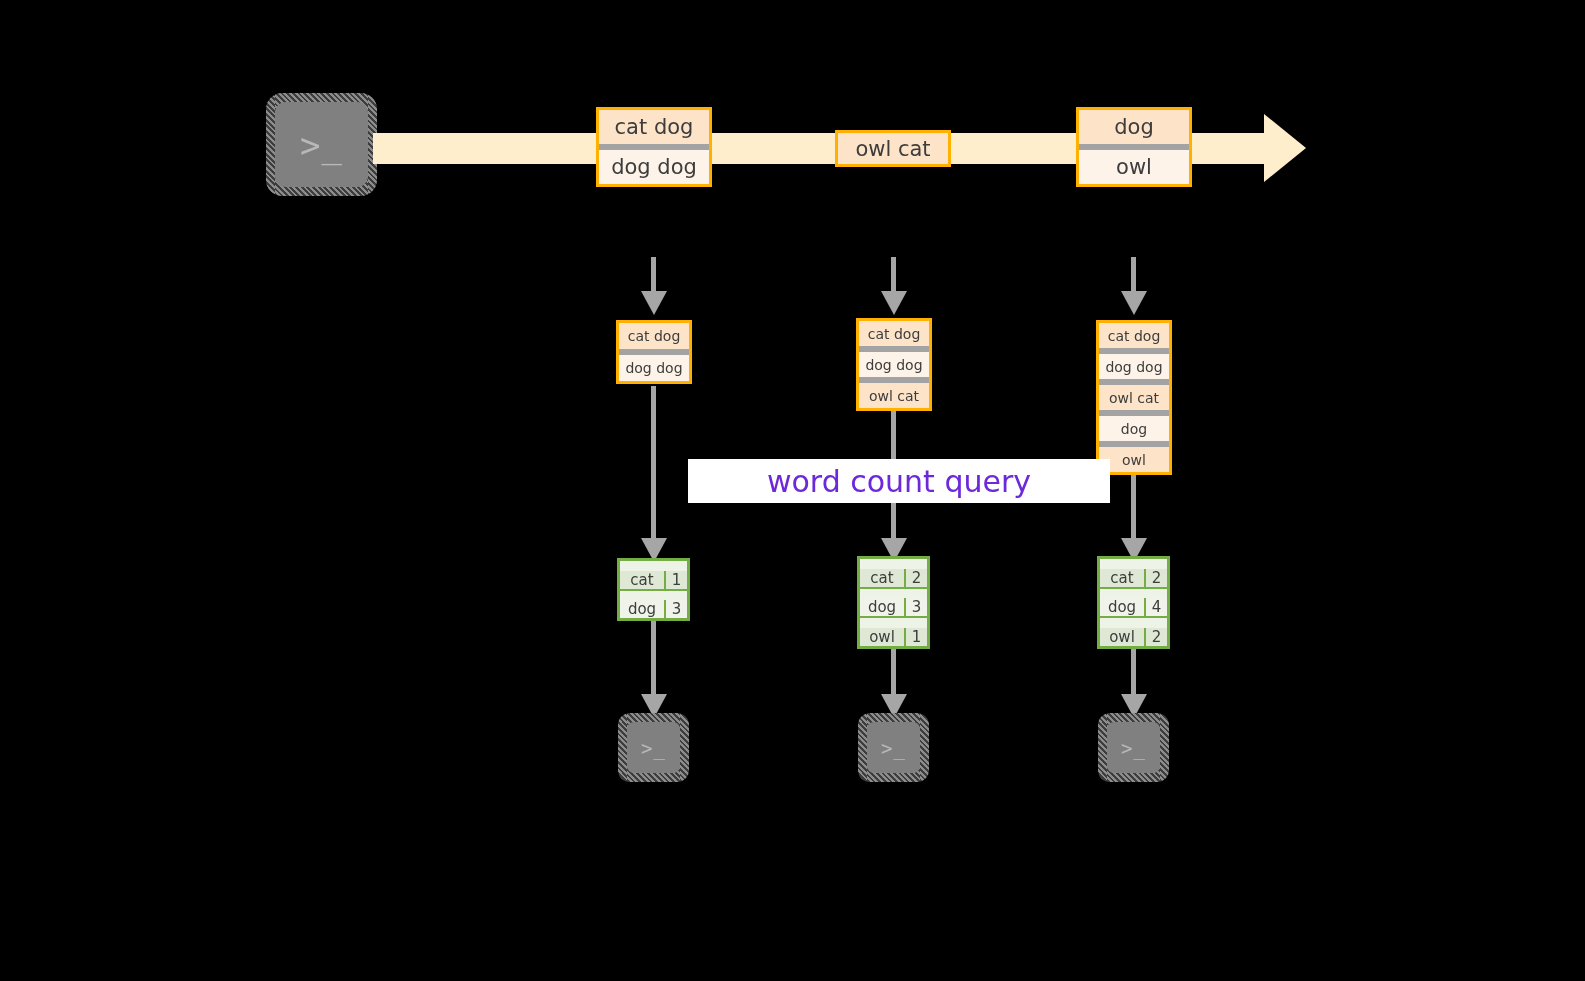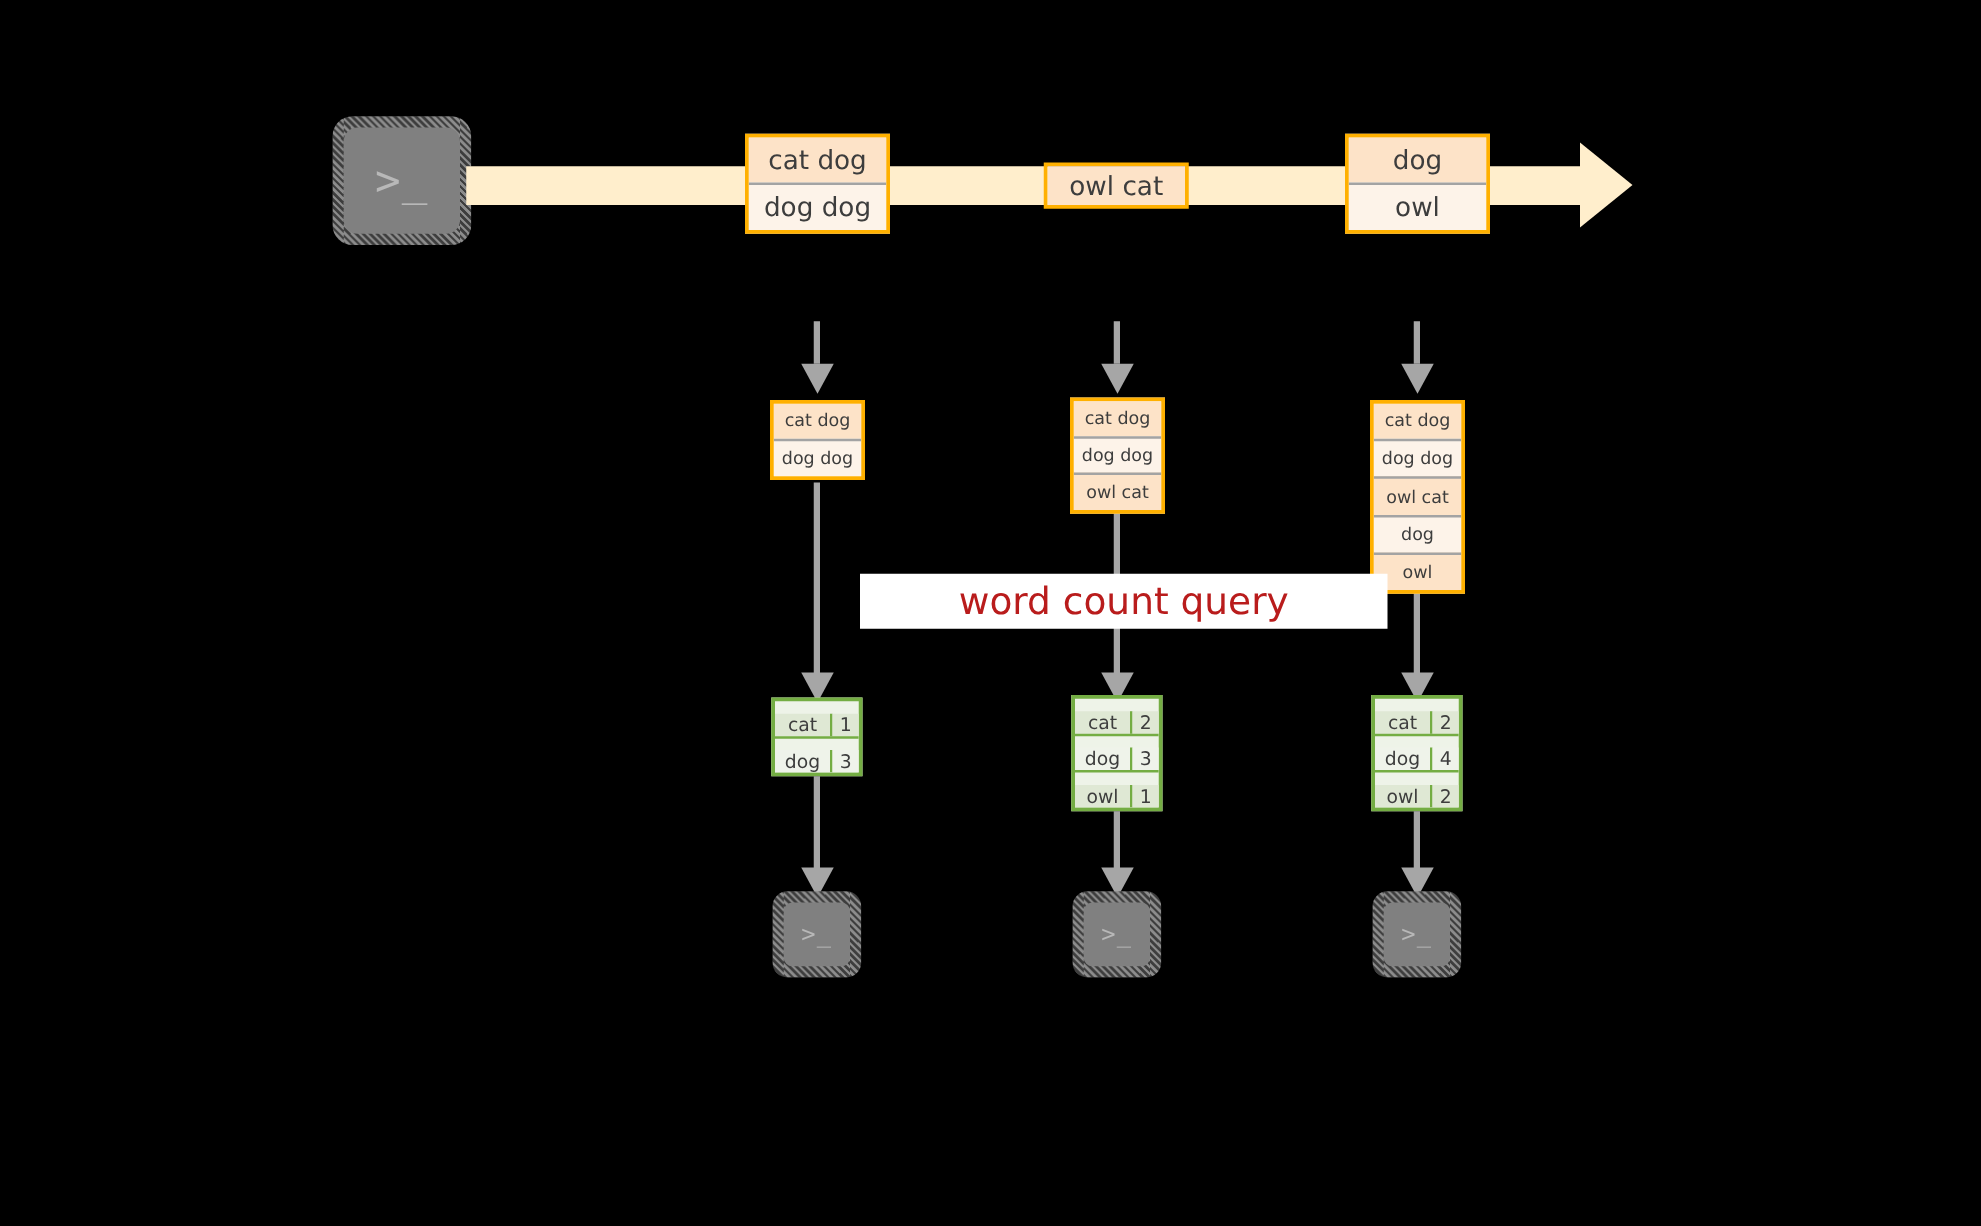--- a/index.html
+++ b/index.html
@@ -77,21 +77,21 @@
     overflow: hidden;
   }
   .rec-cell {
     box-sizing: border-box;
     display: flex;
     align-items: center;
     justify-content: center;
     color: #3d3d3d;
     white-space: nowrap;
   }
-  .rec-cell + .rec-cell { border-top: 2px solid #a3a3a3; }
+  .rec-cell + .rec-cell { border-top: 6px solid #a3a3a3; }
   .rec-cell.dark  { background: #fde3c8; }
   .rec-cell.light { background: #fdf3e9; }
 
   
   .res {
     position: absolute;
     box-sizing: border-box;
     border: 3px solid #74ad43;
     background: #eef3e8;
     display: flex;
@@ -138,21 +138,21 @@
     border-top: 24px solid #a6a6a6;
   }
 
   
   .banner {
     position: absolute;
     background: #ffffff;
     display: flex;
     align-items: center;
     justify-content: center;
-    color: #b91c1c;
+    color: #6d28d9;
     white-space: nowrap;
   }
 </style>
 </head>
 <body>
 
 <div id="canvas">
 
   <div class="terminal big" style="left:266px; top:93px; width:111px; height:103px;">
     <div class="terminal-inner"></div>

